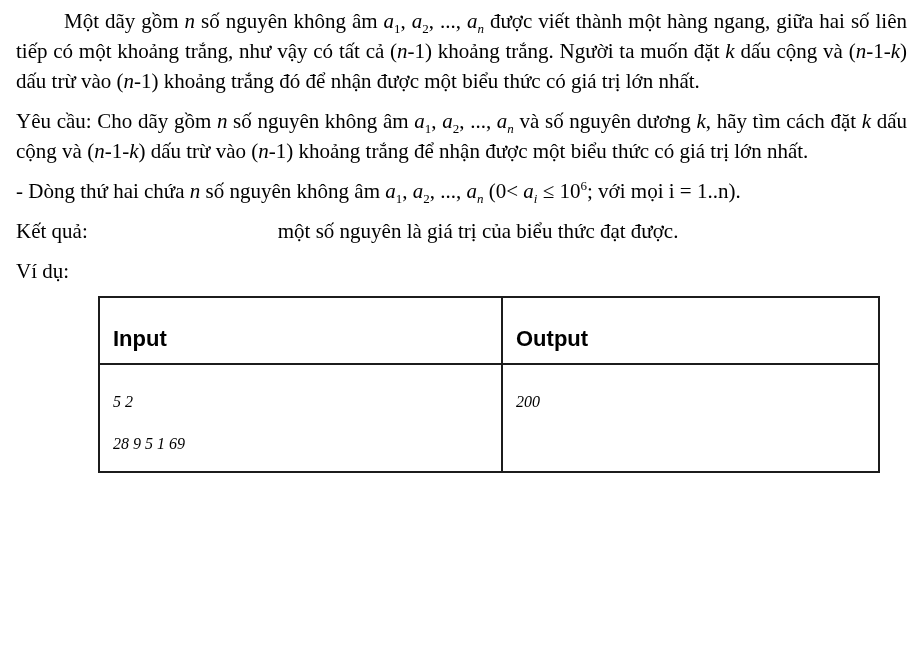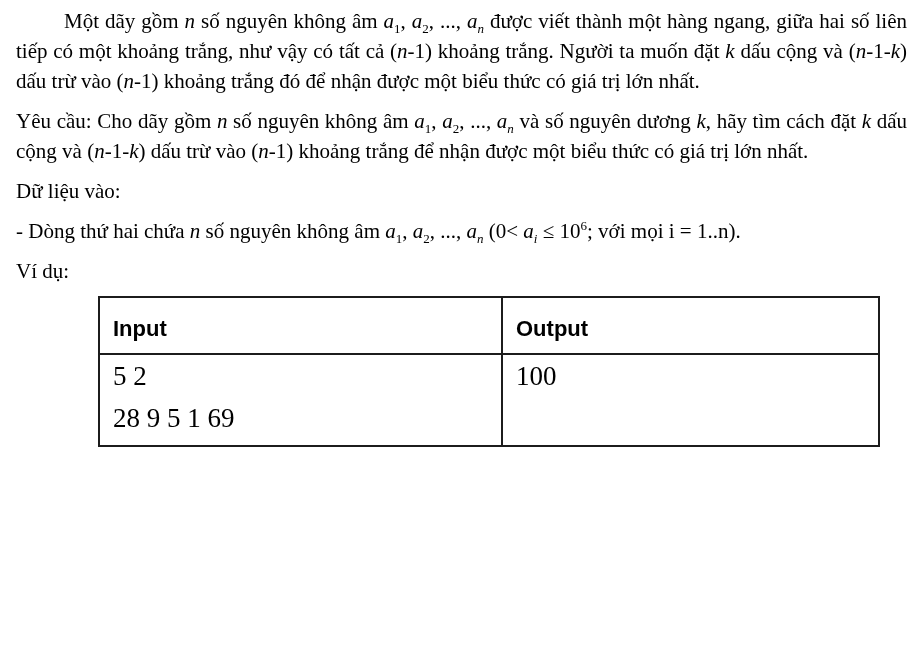--- a/index.html
+++ b/index.html
@@ -16,58 +16,58 @@
   .tab{display:inline-block;width:190px;}
   sub,sup{font-size:0.62em;line-height:0;}
   sup.bd{font-weight:bold;}
   table.ex{
     border-collapse:collapse;margin-left:82px;margin-top:0px;
     table-layout:fixed;
   }
   table.ex th,table.ex td{border:2px solid #1c1c1c;background:#ffffff;}
   table.ex th{
     font-family:"Liberation Sans", sans-serif;font-weight:bold;font-size:22px;
-    text-align:left;padding:18px 12px 11px 13px;
+    text-align:left;padding:28px 12px 11px 13px;
   }
-  table.ex td{vertical-align:top;padding:0 12px 6px 13px;font-size:27px;}
+  table.ex td{vertical-align:top;padding:16px 12px 6px 13px;font-size:16px;font-style:italic;}
   .col-input{width:376px;}
   .col-output{width:350px;border-radius:25px;}
   .cell-line{line-height:42px;white-space:pre;}
 </style>
 </head>
 <body>
 
 <div class="doc">
 
   <p class="para indent"><span>Một dãy gồm </span><span class="it">n</span><span> số nguyên không âm </span><span class="it">a</span><sub>1</sub><span>, </span><span class="it">a</span><sub>2</sub><span>, ..., </span><span class="it">a</span><sub class="it">n</sub><span> được viết thành một hàng ngang, giữa hai số liên tiếp có một khoảng trắng, như vậy có tất cả (</span><span class="it">n</span><span>-1) khoảng trắng. Người ta muốn đặt </span><span class="it">k</span><span> dấu cộng và (</span><span class="it">n</span><span>-1-</span><span class="it">k</span><span>) dấu trừ vào (</span><span class="it">n</span><span>-1) khoảng trắng đó để nhận được một biểu thức có giá trị lớn nhất.</span></p>
 
 
   <p class="para"><span class="bd">Yêu cầu:</span><span> Cho dãy gồm </span><span class="it">n</span><span> số nguyên không âm </span><span class="it">a</span><sub>1</sub><span>, </span><span class="it">a</span><sub>2</sub><span>, ..., </span><span class="it">a</span><sub class="it">n</sub><span> và số nguyên dương </span><span class="it">k</span><span>, hãy tìm cách đặt </span><span class="it">k</span><span> dấu cộng và (</span><span class="it">n</span><span>-1-</span><span class="it">k</span><span>) dấu trừ vào (</span><span class="it">n</span><span>-1) khoảng trắng để nhận được một biểu thức có giá trị lớn nhất.</span></p>
 
-  <p class="para single"><span class="bd">Dữ liệu vào:</span></p>
 
 
   <p class="para single"><span>- Dòng thứ hai chứa </span><span class="it">n</span><span> số nguyên không âm </span><span class="it">a</span><sub>1</sub><span>, </span><span class="it">a</span><sub>2</sub><span>, ..., </span><span class="it">a</span><sub class="it">n</sub><span> (0&lt; </span><span class="it">a</span><sub class="it">i</sub><span> ≤ 10</span><sup>6</sup><span>; với mọi i = 1..n).</span></p>
 
+  <p class="para single"><span class="bd">Kết quả</span><span>:</span><span class="tab"></span><span>một số nguyên là giá trị của biểu thức đạt được.</span></p>
 
   <p class="para single"><span class="bd">Ví dụ</span><span>:</span></p>
 
   <table class="ex">
     <thead>
       <tr>
         <th class="col-input">Input</th>
         <th class="col-output">Output</th>
       </tr>
     </thead>
     <tbody>
       <tr>
         <td>
           <div class="cell-line">5 2</div>
           <div class="cell-line">28 9 5 1 69</div>
         </td>
         <td>
-          <div class="cell-line">100</div>
+          <div class="cell-line">200</div>
         </td>
       </tr>
     </tbody>
   </table>
 
 </div>
 
 </body></html>

